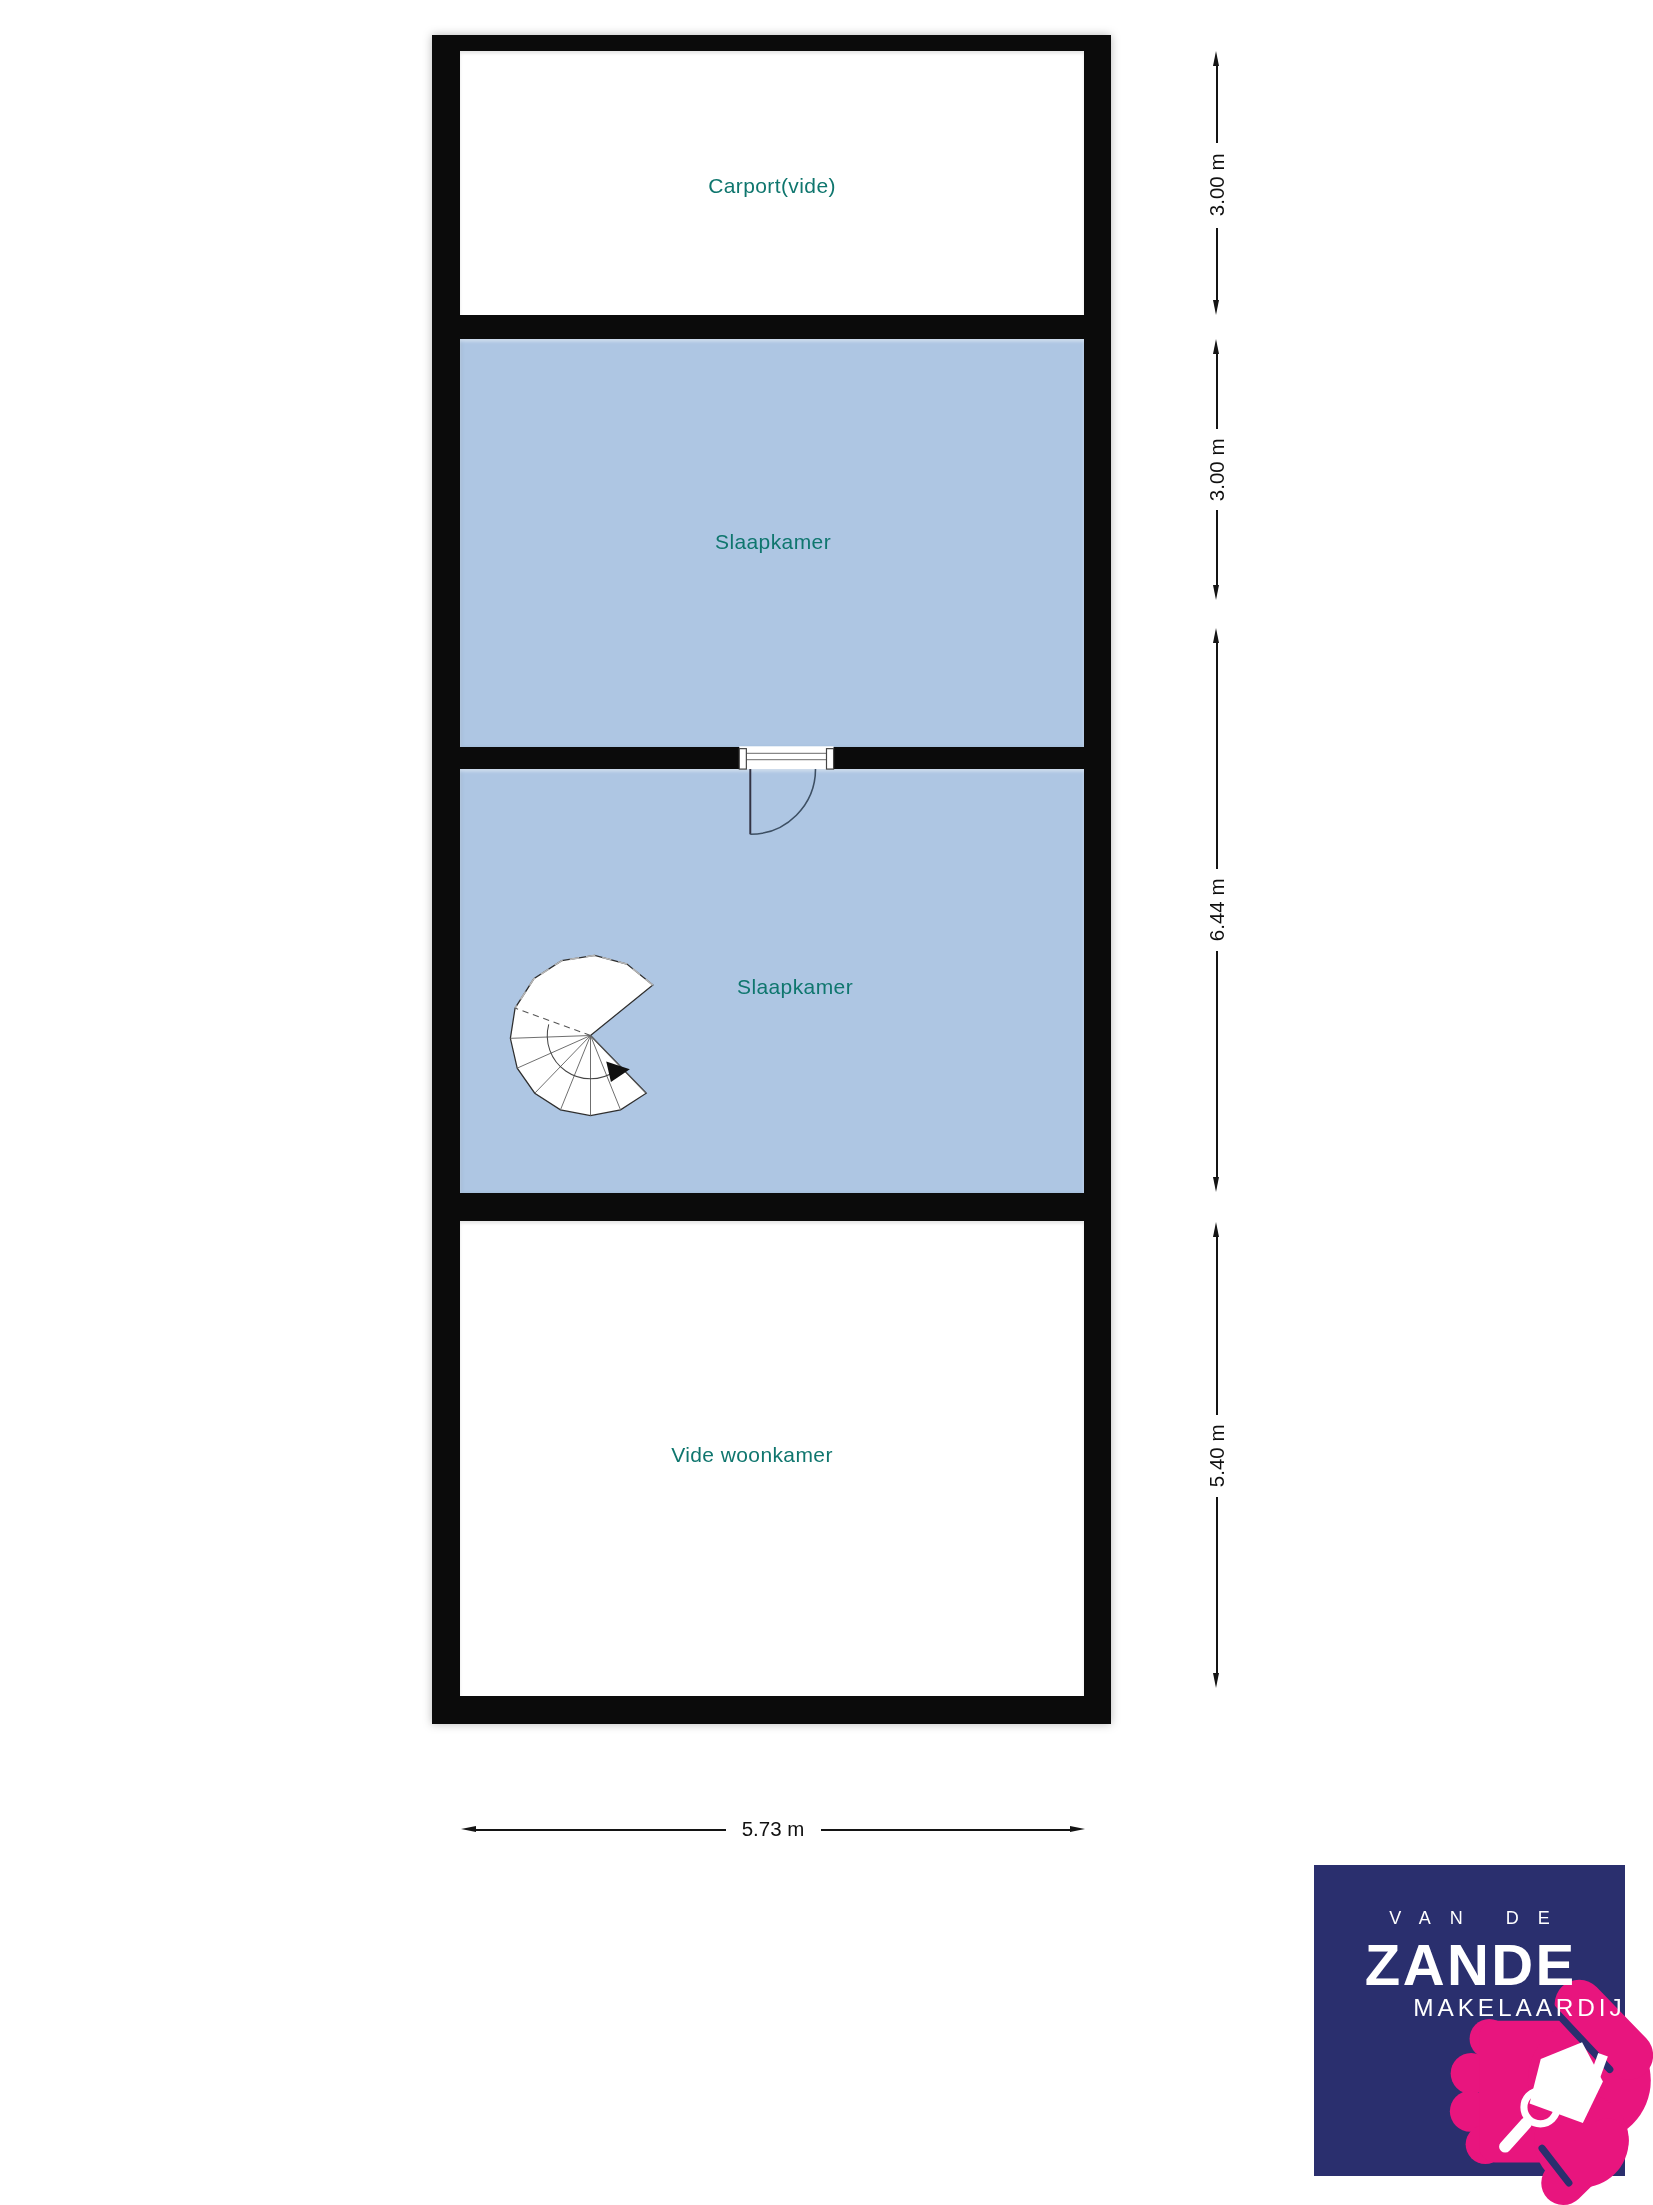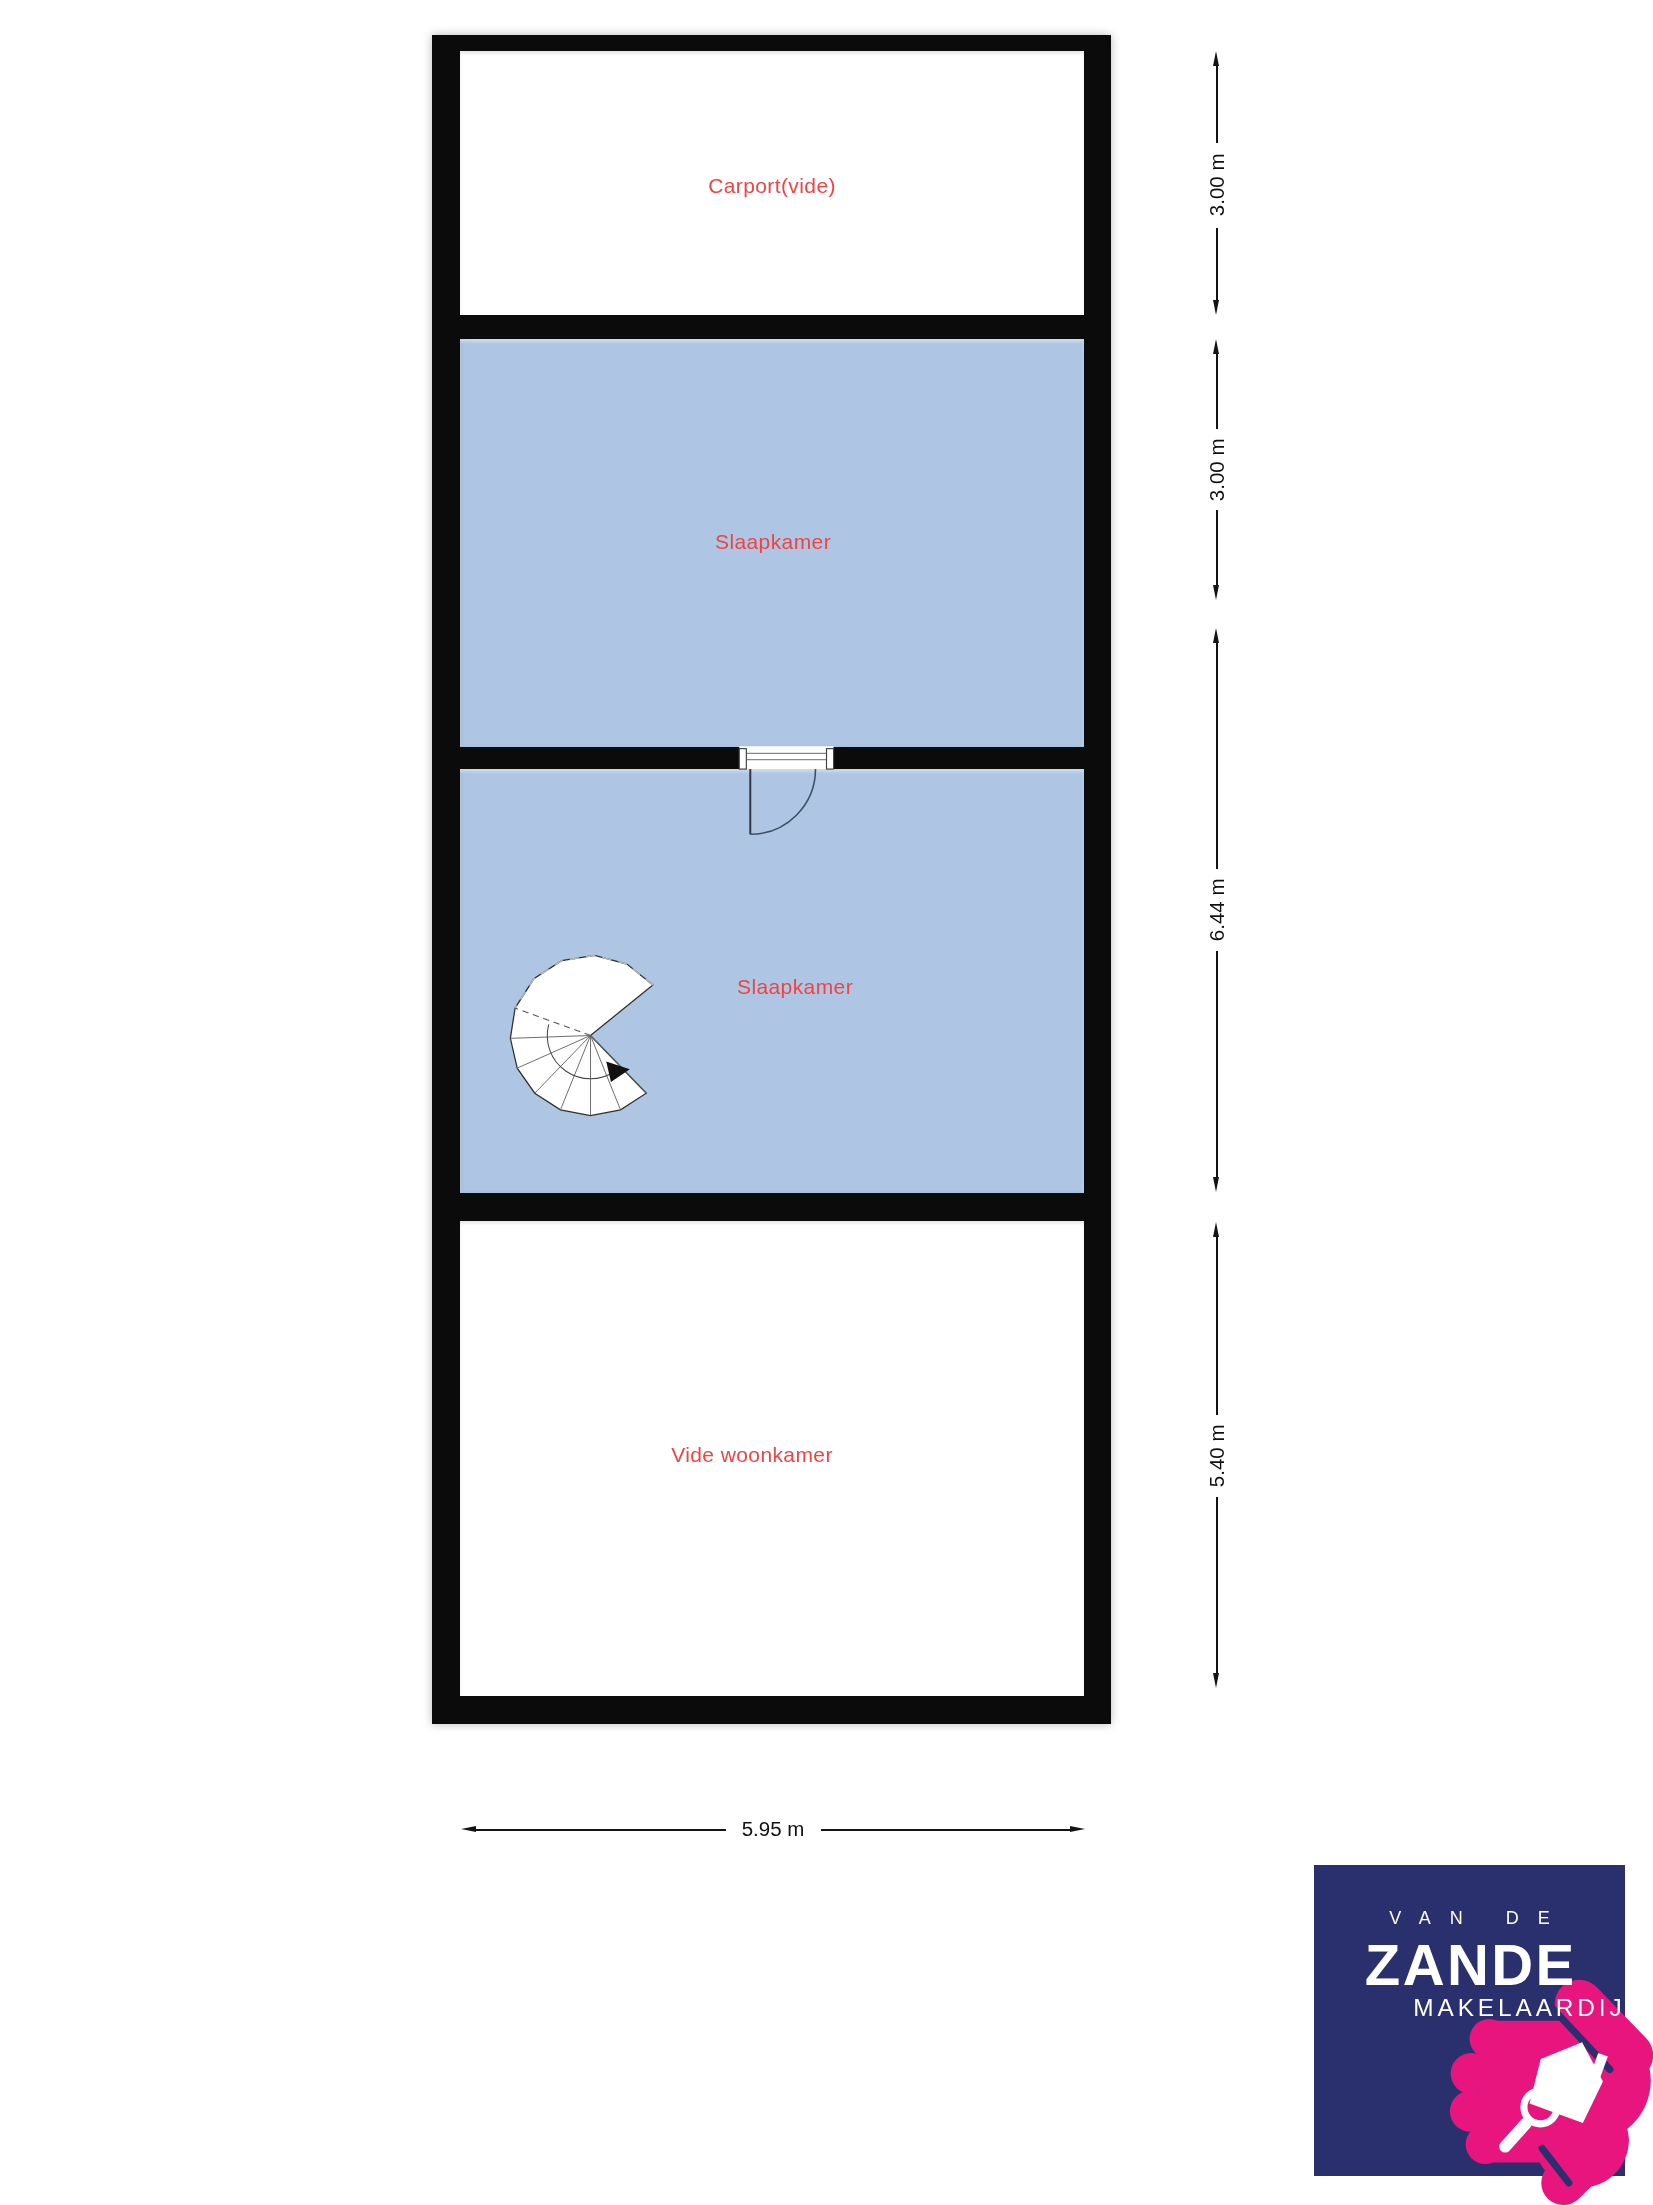--- a/index.html
+++ b/index.html
@@ -14,21 +14,21 @@
   }
   .room { position:absolute; left:460px; width:624px; }
   .room.white { background:#ffffff; box-shadow: inset 0 2.4px 3.2px rgba(0,0,0,0.10); }
   .room.blue  { background:#aec6e3; box-shadow: inset 0 2.4px 3.2px rgba(255,255,255,0.45), inset 1.6px 0 3.2px rgba(40,70,110,0.12); }
   #room-carport { top:51px;  height:264px; }
   #room-slaap1  { top:339px; height:408px; }
   #room-slaap2  { top:769px; height:424px; }
   #room-vide    { top:1221px; height:475px; }
   .room-label {
     position:absolute; transform:translate(-50%,-50%);
-    font-size:21px; color:#ef4444; white-space:nowrap; letter-spacing:0.4px;
+    font-size:21px; color:#0f766e; white-space:nowrap; letter-spacing:0.4px;
   }
   
   .vline { position:absolute; left:1216px; width:1.6px; background:#141414; }
   .hline { position:absolute; top:1829px; height:1.6px; background:#141414; }
   .arr { position:absolute; width:0; height:0; }
   .arr.up    { left:1213px; border-left:3.9px solid transparent; border-right:3.9px solid transparent; border-bottom:15px solid #141414; }
   .arr.down  { left:1213px; border-left:3.9px solid transparent; border-right:3.9px solid transparent; border-top:15px solid #141414; }
   .arr.left  { top:1826px; border-top:3.9px solid transparent; border-bottom:3.9px solid transparent; border-right:15px solid #141414; }
   .arr.right { top:1826px; border-top:3.9px solid transparent; border-bottom:3.9px solid transparent; border-left:15px solid #141414; }
   .vdim-label {
@@ -122,21 +122,21 @@
     <span class="arr up" style="top:1222px;"></span>
     <div class="vline" style="top:1236px; height:179px;"></div>
     <div class="vdim-label" style="top:1444px;">5.40 m</div>
     <div class="vline" style="top:1497px; height:177px;"></div>
     <span class="arr down" style="top:1673px;"></span>
   </div>
 
   <div>
     <span class="arr left" style="left:461px;"></span>
     <div class="hline" style="left:474px; width:252px;"></div>
-    <div class="hdim-label">5.95 m</div>
+    <div class="hdim-label">5.73 m</div>
     <div class="hline" style="left:821px; width:251px;"></div>
     <span class="arr right" style="left:1070px;"></span>
   </div>
 
   <div class="logo-square">
     <div class="logo-line logo-line1">VAN DE</div>
     <div class="logo-line logo-line2">ZANDE</div>
     <div class="logo-line logo-line3">MAKELAARDIJ</div>
   </div>
 

